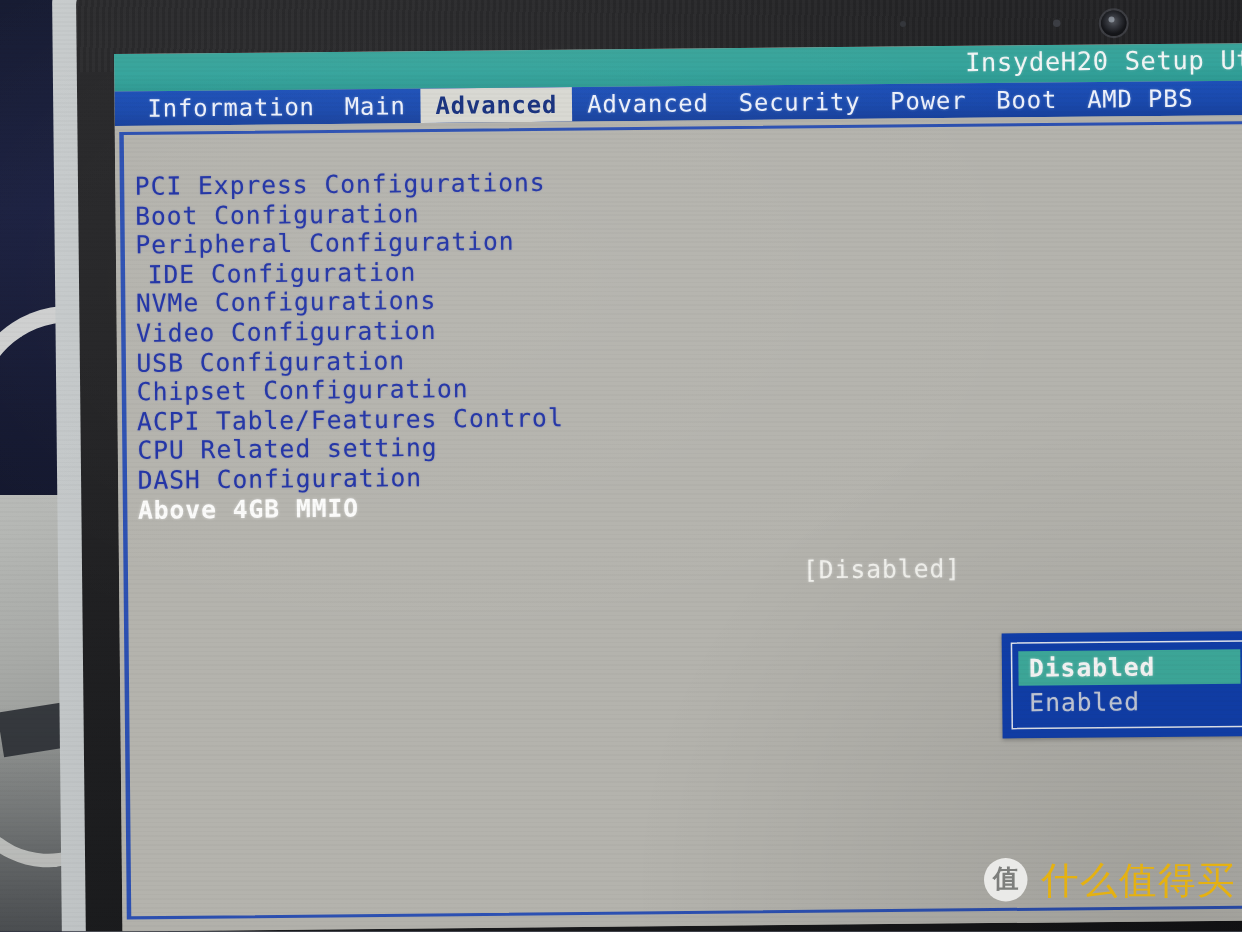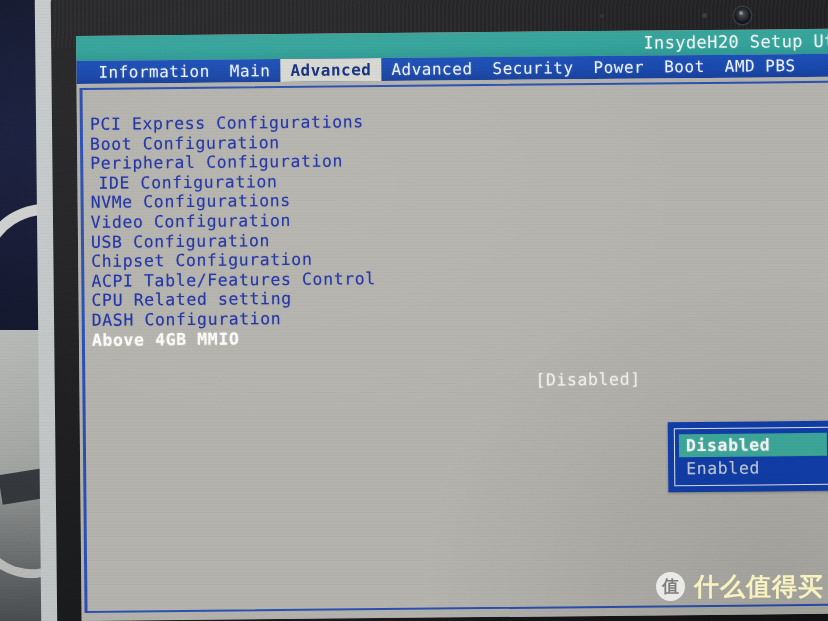--- a/index.html
+++ b/index.html
@@ -301,24 +301,24 @@
     border-radius: 50%;
     background: #f0f0ee;
     color: #7b7d7b;
     font-family: "DejaVu Sans", sans-serif;
     font-size: 17px;
     font-weight: bold;
     line-height: 29px;
     text-align: center;
   }
   .wm-text {
-    color: #fef9c3;
+    color: #eab308;
     font-family: "DejaVu Sans", sans-serif;
     font-size: 25px;
-    font-weight: bold;
+    font-weight: normal;
     letter-spacing: 1px;
     white-space: nowrap;
   }
 </style>
 </head>
 <body>
 
 <div id="photo">
 
   <div class="bg-wall"></div>

